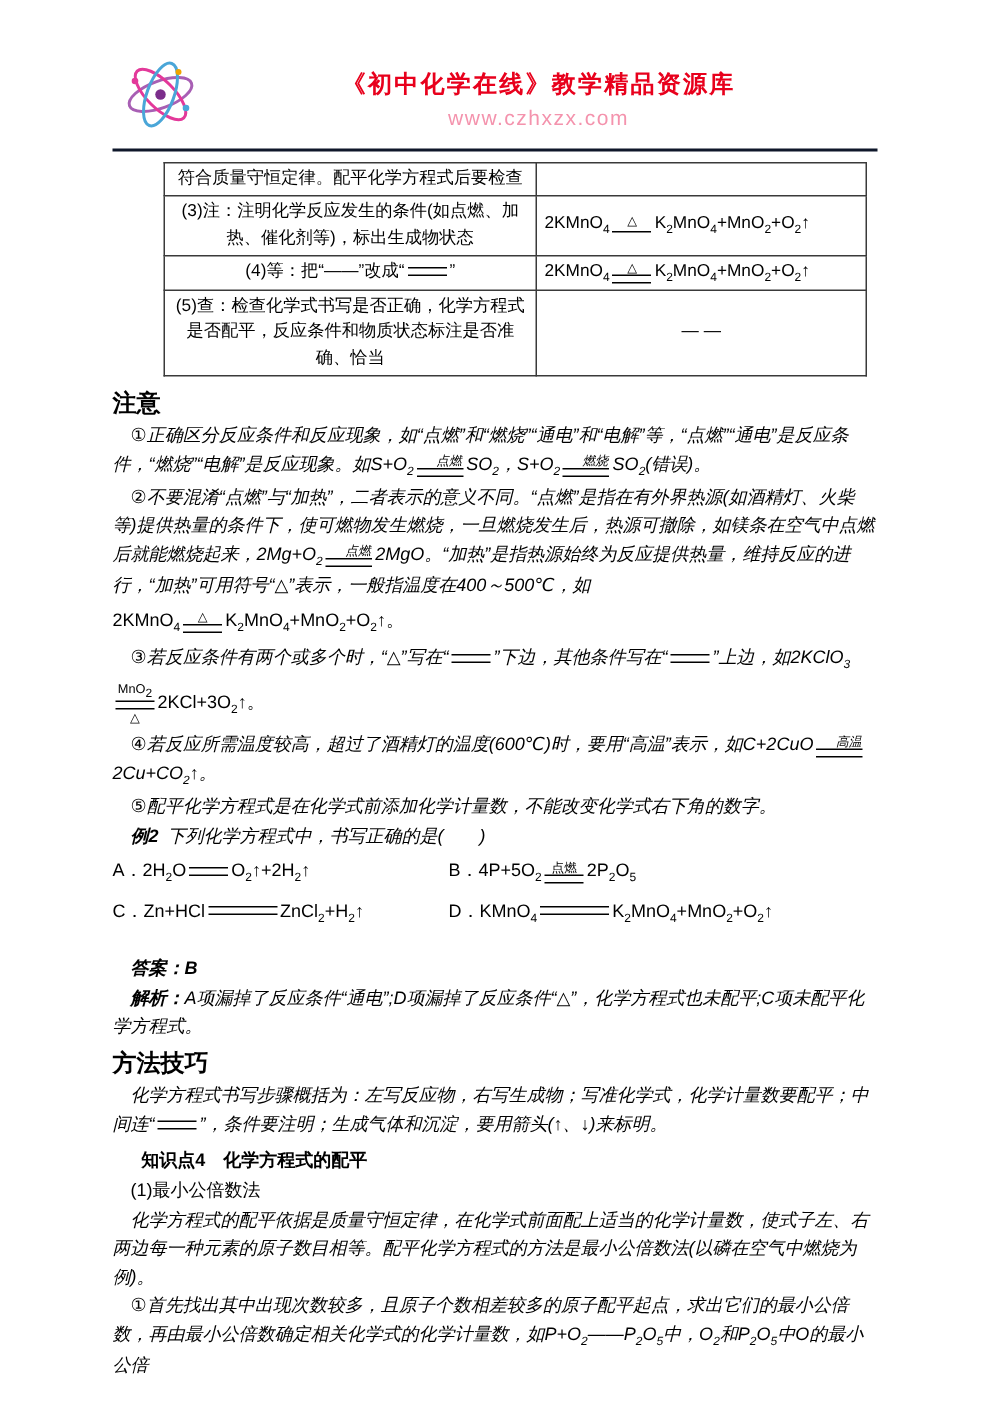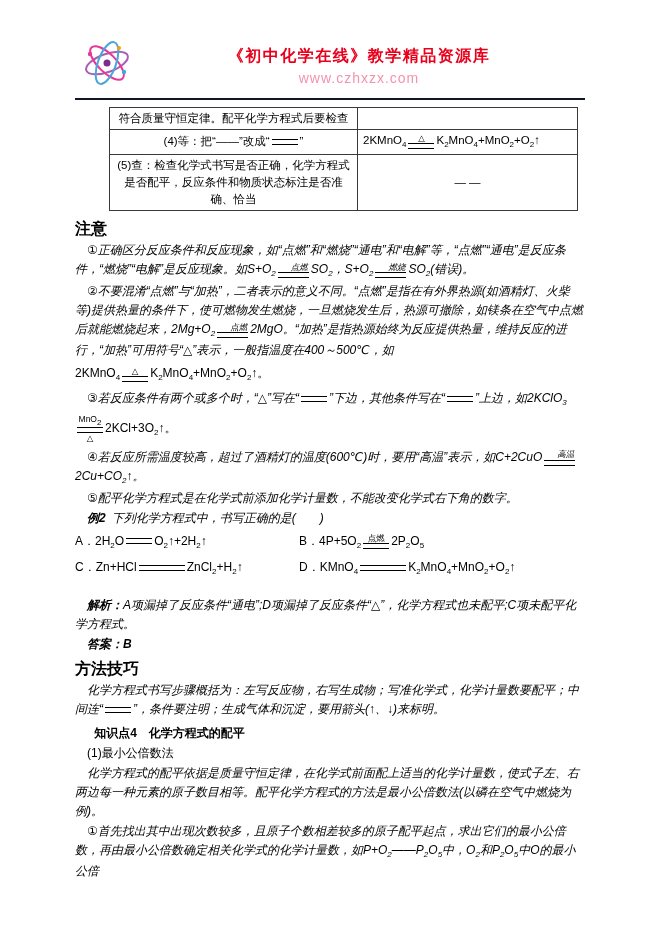--- a/index.html
+++ b/index.html
@@ -66,20 +66,27 @@
     </span>
   </div>
 
   <table class="steps">
     <tbody>
         <tr>
       <td class="lc">符合质量守恒定律。配平化学方程式后要检查</td>
       <td class="rc"></td>
     </tr>
     <tr>
+      <td class="lc">(3)注：注明化学反应发生的条件(如点燃、加热、催化剂等)，标出生成物状态</td>
+      <td class="rc">2KMnO<sub>4</sub><span class="ceq">
+              <span class="ca">△</span>
+              <span class="sl"></span>
+            </span>K<sub>2</sub>MnO<sub>4</sub>+MnO<sub>2</sub>+O<sub>2</sub>↑</td>
+    </tr>
+    <tr>
       <td class="lc">(4)等：把“——”改成“<span class="ceq">
               <span class="dl"></span>
             </span>”</td>
       <td class="rc">2KMnO<sub>4</sub><span class="ceq">
               <span class="ca">△</span>
               <span class="dl"></span>
             </span>K<sub>2</sub>MnO<sub>4</sub>+MnO<sub>2</sub>+O<sub>2</sub>↑</td>
     </tr>
     <tr>
       <td class="lc">(5)查：检查化学式书写是否正确，化学方程式是否配平，反应条件和物质状态标注是否准确、恰当</td>
@@ -135,24 +142,24 @@
             <span class="dl"></span>
           </span>2P<sub>2</sub>O<sub>5</sub></span>
       <span>C．Zn+HCl<span class="ceq">
             <span class="dl wide"></span>
           </span>ZnCl<sub>2</sub>+H<sub>2</sub>↑</span>
       <span>D．KMnO<sub>4</sub><span class="ceq">
             <span class="dl wide"></span>
           </span>K<sub>2</sub>MnO<sub>4</sub>+MnO<sub>2</sub>+O<sub>2</sub>↑</span>
     </div>
     <p class="ind">
-      <b>解析：</b><span>A项漏掉了反应条件“通电”;D项漏掉了反应条件“△”，化学方程式也未配平;C项未配平化学方程式。</span>
+      <b>答案：</b><b>B</b>
     </p>
     <p class="ind">
-      <b>答案：</b><b>B</b>
+      <b>解析：</b><span>A项漏掉了反应条件“通电”;D项漏掉了反应条件“△”，化学方程式也未配平;C项未配平化学方程式。</span>
     </p>
   </div>
 
   <div>
     <div class="sec-h">方法技巧</div>
     <p class="ind">化学方程式书写步骤概括为：左写反应物，右写生成物；写准化学式，化学计量数要配平；中间连“<span class="ceq">
           <span class="dl"></span>
         </span>”，条件要注明；生成气体和沉淀，要用箭头(↑、↓)来标明。</p>
   </div>
 

